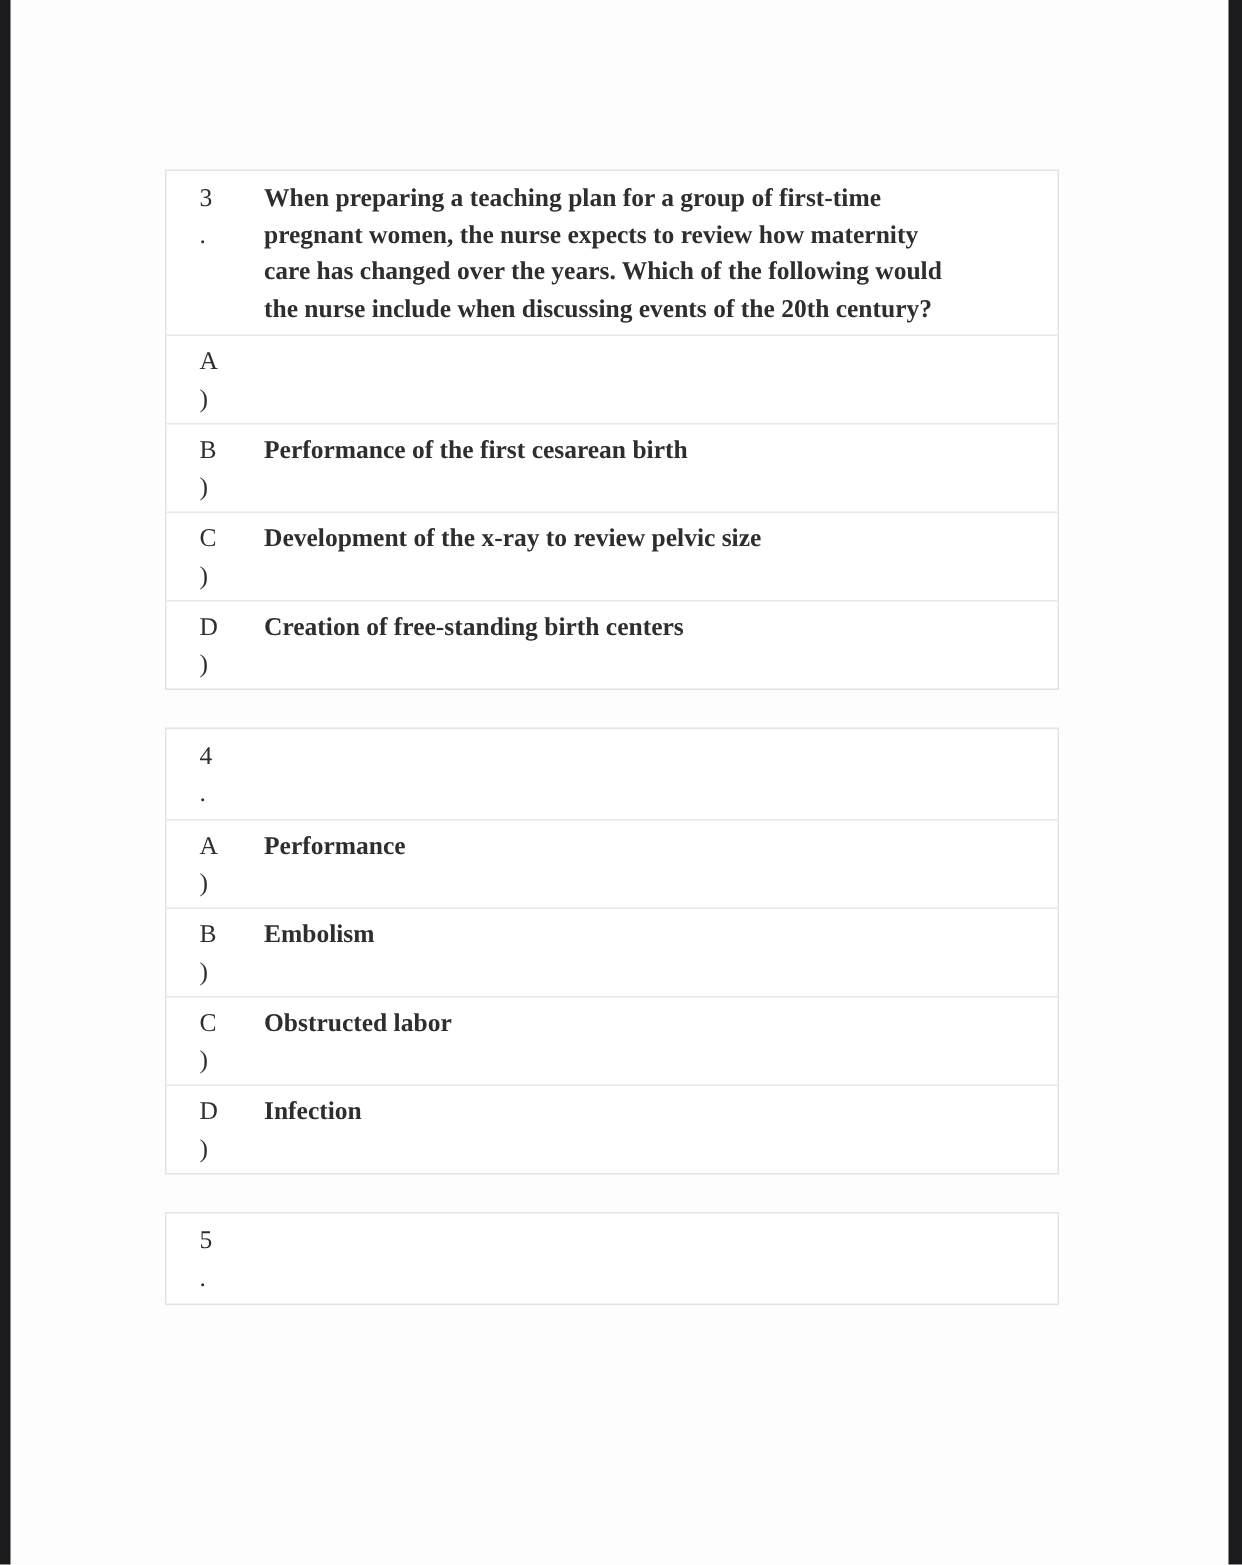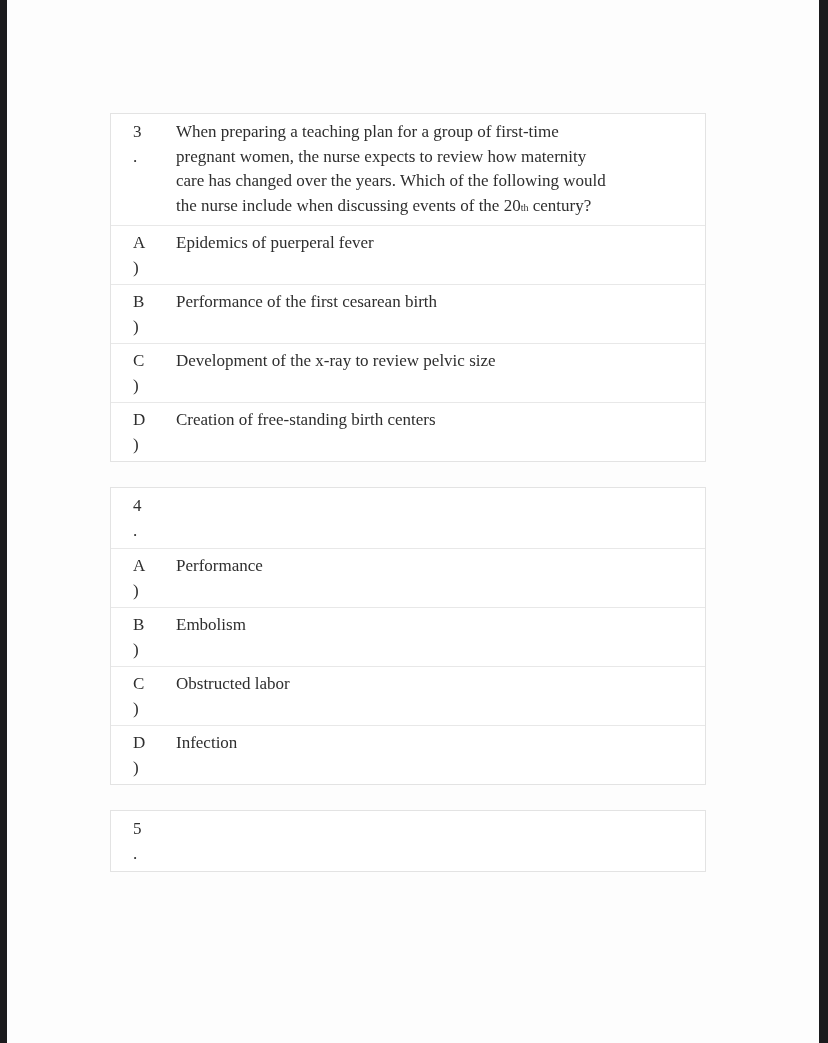--- a/index.html
+++ b/index.html
@@ -45,25 +45,26 @@
     font-size: 17px;
     line-height: 24.5px;
   }
   .cell-text {
     box-sizing: border-box;
     flex: 1;
     padding: 6px 14px 5px 0;
     font-size: 17px;
     line-height: 24.5px;
     white-space: pre-line;
+    font-weight: bold;
   }
   .choice-row .cell-num  { padding: 5px 0 4px 22px; }
   .choice-row .cell-text { padding: 5px 14px 4px 0; }
 
-  .small-suffix { font-size: 10px; }
+  .small-suffix { font-size: 17px; }
 </style>
 </head>
 <body>
 
 <div class="edge-strip left"></div>
 <div class="edge-strip right"></div>
 
 <div class="content">
 
   <section class="qcard">
@@ -75,21 +76,20 @@
       <div class="cell-text"><span>When preparing a teaching plan for a group of first-time
 pregnant women, the nurse expects to review how maternity
 care has changed over the years. Which of the following would
 the nurse include when discussing events of the 20</span><span class="small-suffix">th</span><span> century?</span></div>
     </div>
     <div class="row choice-row">
       <div class="cell-num">
         <div>A</div>
         <div>)</div>
       </div>
-      <div class="cell-text">Epidemics of puerperal fever</div>
     </div>
     <div class="row choice-row">
       <div class="cell-num">
         <div>B</div>
         <div>)</div>
       </div>
       <div class="cell-text">Performance of the first cesarean birth</div>
     </div>
     <div class="row choice-row">
       <div class="cell-num">

